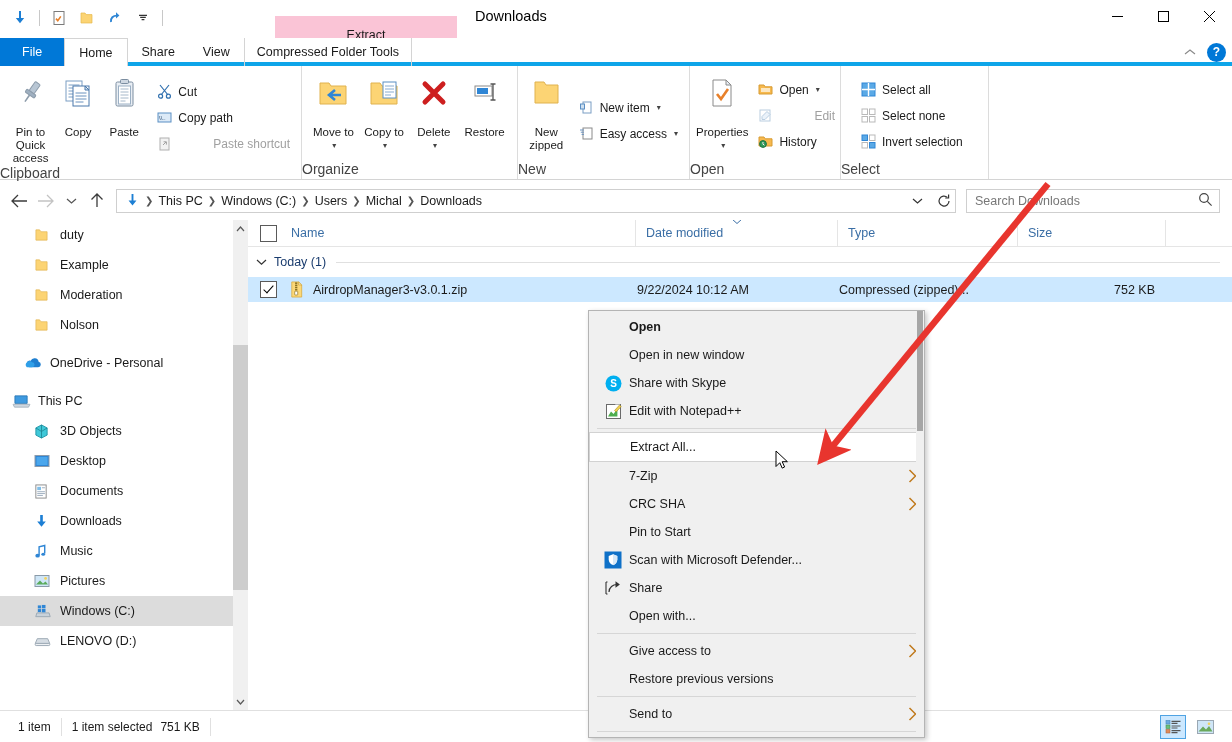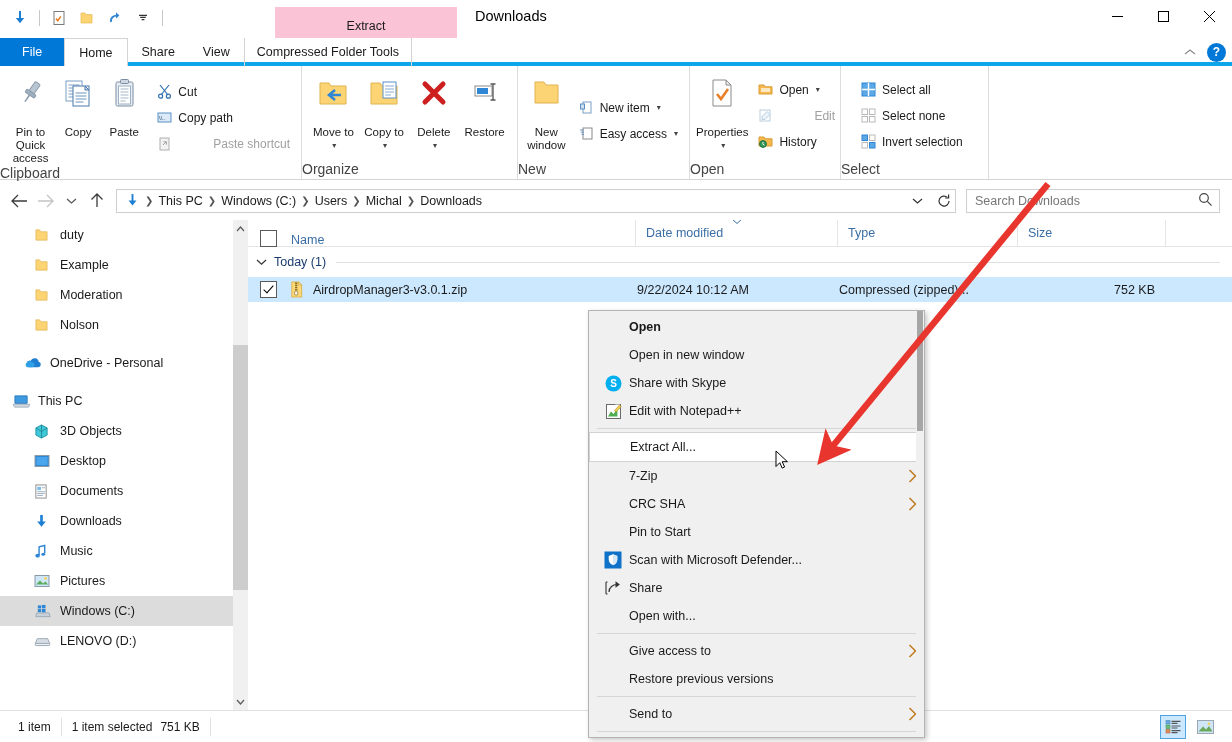--- a/index.html
+++ b/index.html
@@ -24,21 +24,21 @@
   .qat {
     position: absolute; left: 8px; top: 4px; height: 28px;
     display: flex; align-items: center; gap: 4px;
   }
   .qat-btn {
     width: 24px; height: 24px; display: flex; align-items: center; justify-content: center;
     cursor: default;
   }
   .qat-sep { width: 1px; height: 16px; background: #c8c8c8; margin: 0 3px; }
   .contextual-tab-band {
-    position: absolute; left: 275px; top: 7px; width: 182px; height: 38px;
+    position: absolute; left: 275px; top: 16px; width: 182px; height: 38px;
     background: #fac4d6;
     display: flex; align-items: center; justify-content: center;
   }
   .contextual-tab-label { font-size: 12.5px; color: #1a1a1a; }
   .window-title {
     position: absolute; left: 475px; top: 8px;
     font-size: 14.5px; color: #000;
   }
   .wincontrols {
     position: absolute; right: 0; top: 0; height: 32px; display: flex;
@@ -187,21 +187,21 @@
   .filepane { flex: 1; position: relative; background: #fff; overflow: hidden; }
   .col-headers {
     display: flex; height: 27px; align-items: center;
     border-bottom: 1px solid #e5e5e5; font-size: 12.5px; color: #3a6ea5;
     position: relative;
   }
   .col-hd {
     height: 27px; display: flex; align-items: center; padding-left: 10px;
     border-right: 1px solid #e5e5e5; cursor: default; position: relative;
   }
-  .col-name { width: 388px; padding-left: 0; align-items: flex-end; }
+  .col-name { width: 388px; padding-left: 0; }
   .col-date { width: 202px; }
   .col-type { width: 180px; }
   .col-size { width: 148px; }
   .select-all-check {
     width: 17px; height: 17px; border: 1px solid #5a5a5a; background: #fff;
     margin-left: 12px; margin-right: 14px; cursor: default;
   }
   .sort-indicator {
     position: absolute; top: -3px; left: 50%; transform: translateX(-50%);
     font-size: 9px; color: #3a6ea5;
@@ -483,21 +483,21 @@
     </div>
 
     <div class="rgroup" style="width:172px;">
       <div class="rgroup-items">
         <div class="bigbtn" style="width:56px;">
           <span class="ico">
             <svg width="32" height="30" viewBox="0 0 32 30">
                 <path d="M5 4h9l2 3h12v18H5z" fill="#fcd474" stroke="#e0b24f"></path>
               </svg>
           </span>
-          <span class="lbl">New window</span>
+          <span class="lbl">New zipped</span>
         </div>
         <div class="smallcol" style="padding-top:10px;">
           <div class="smallbtn">
             <span class="ico">
               <svg width="15" height="15" viewBox="0 0 15 15">
                   <rect x="4" y="2" width="8" height="11" fill="#fff" stroke="#7b9ec4"></rect>
                   <rect x="1.5" y="4" width="4" height="5" fill="#cfe0f0" stroke="#5b8fc4"></rect>
                 </svg>
             </span>
             <span>New item</span>

